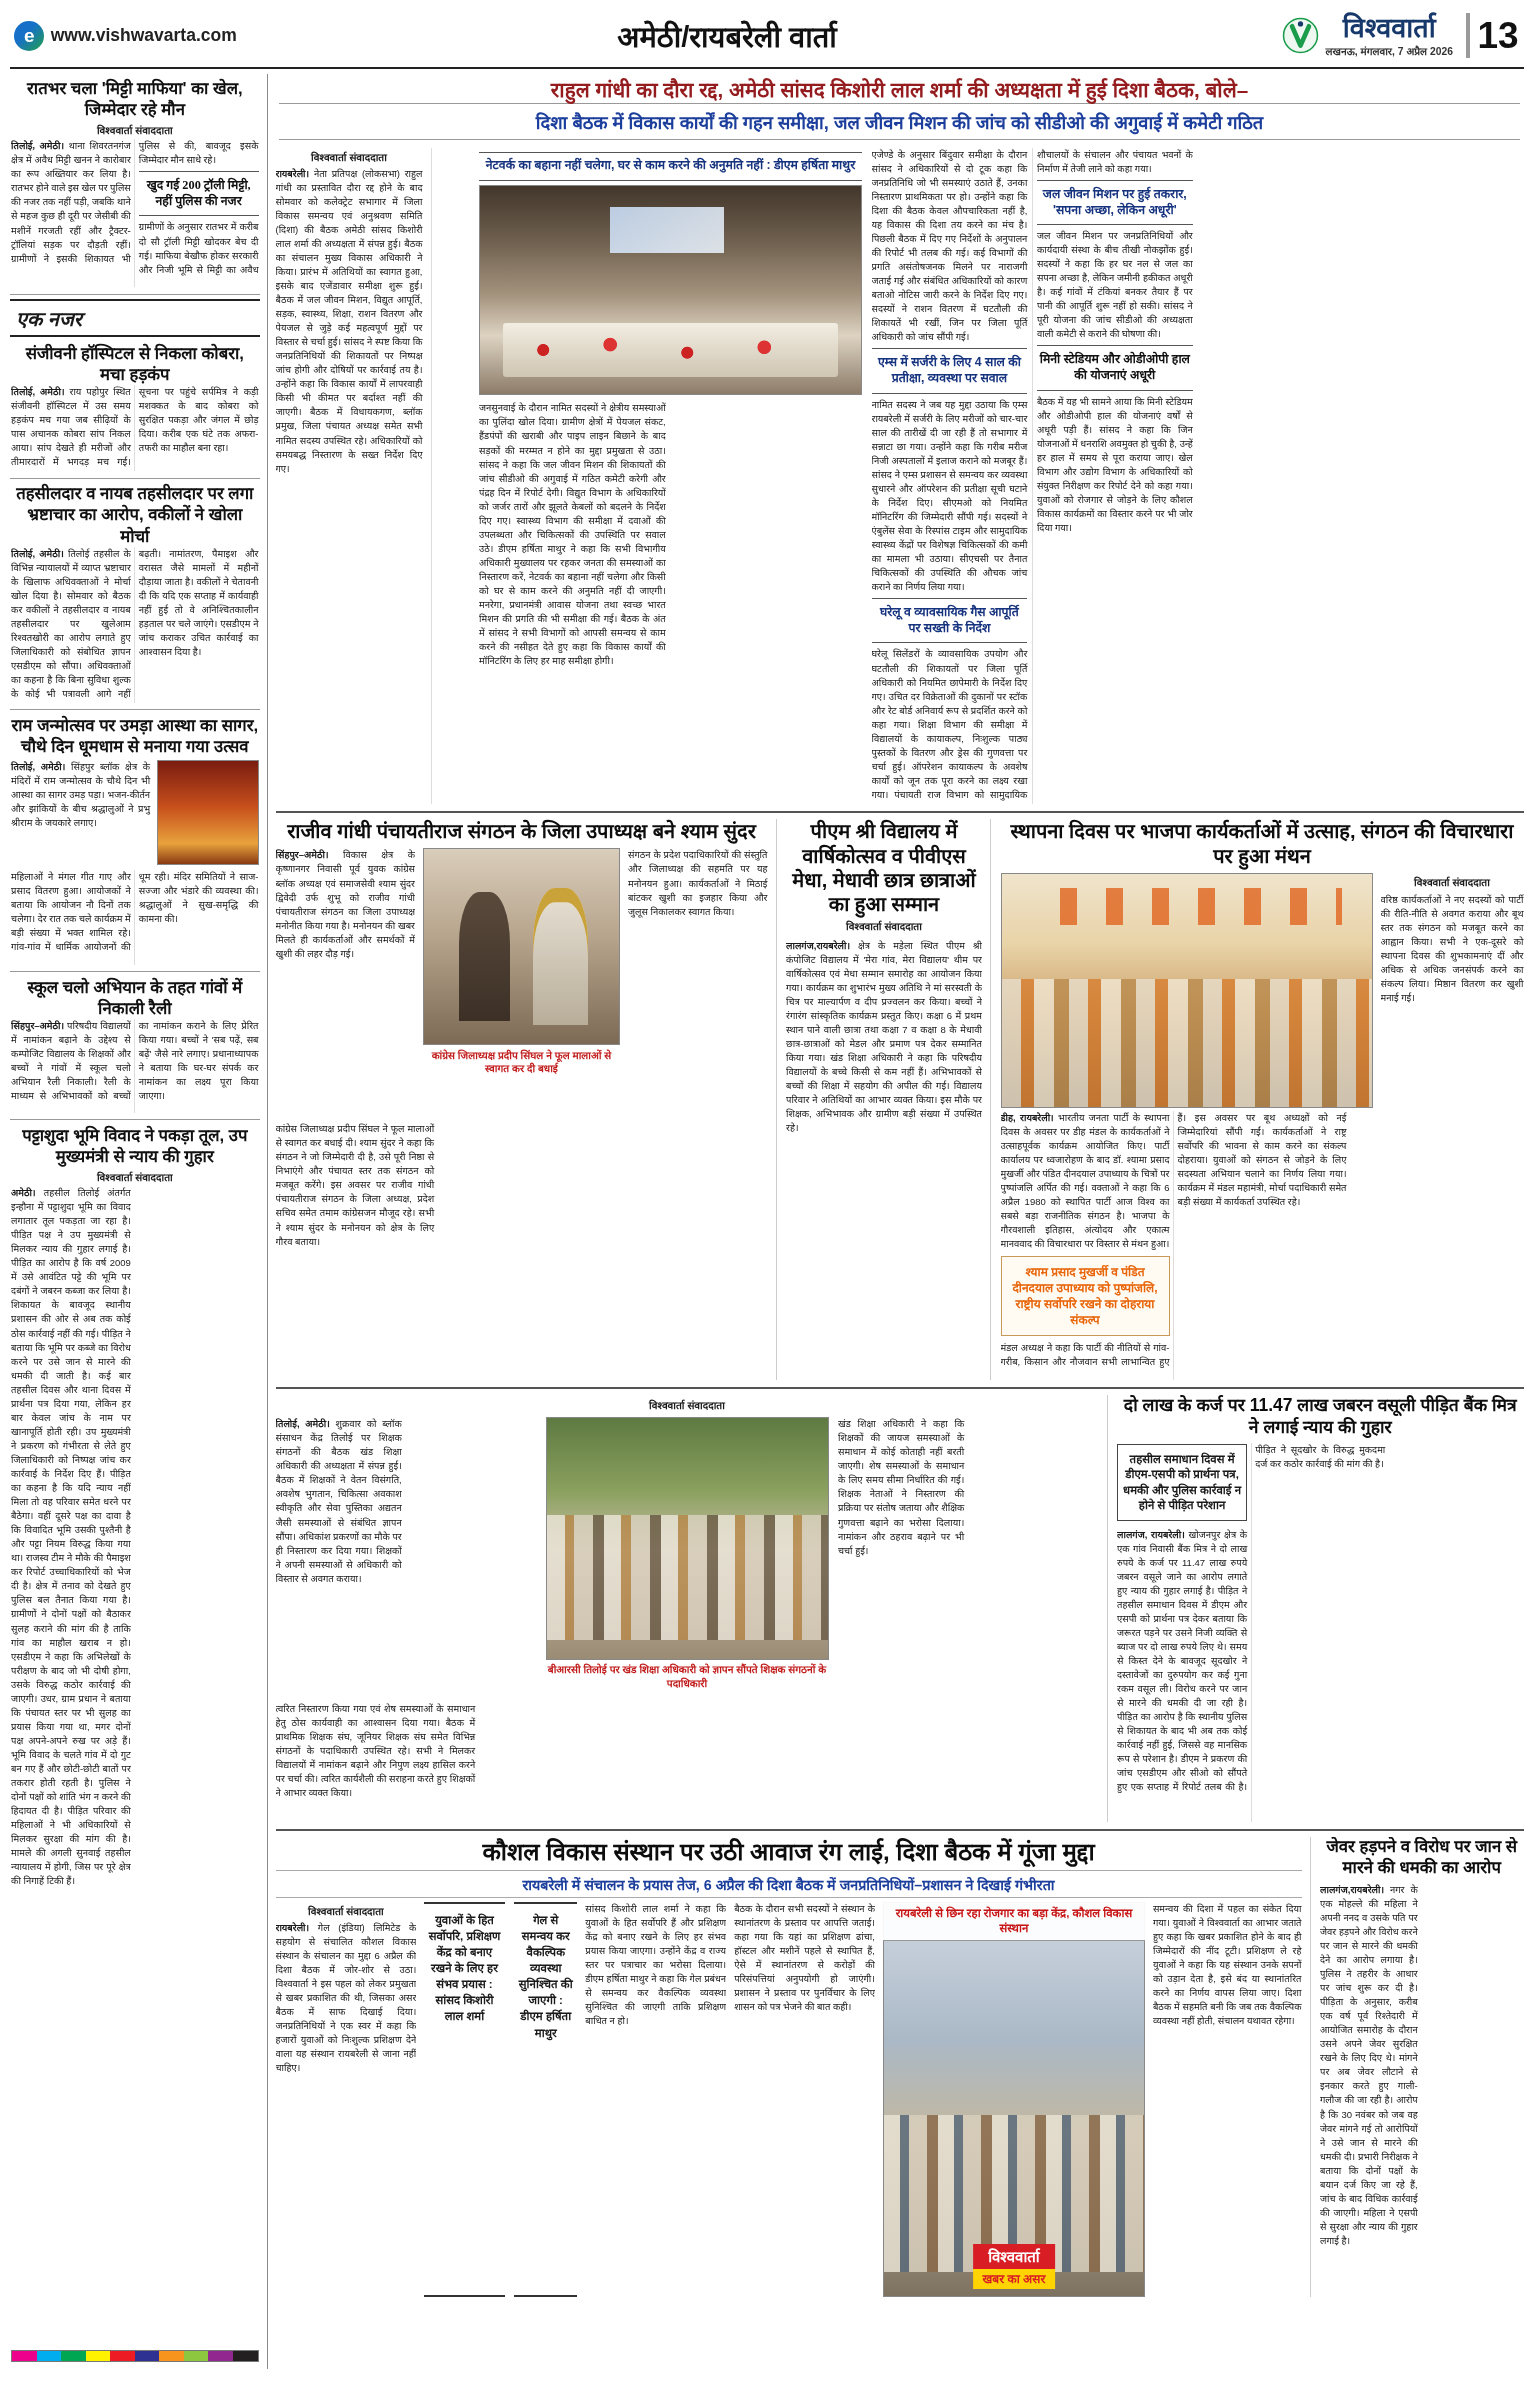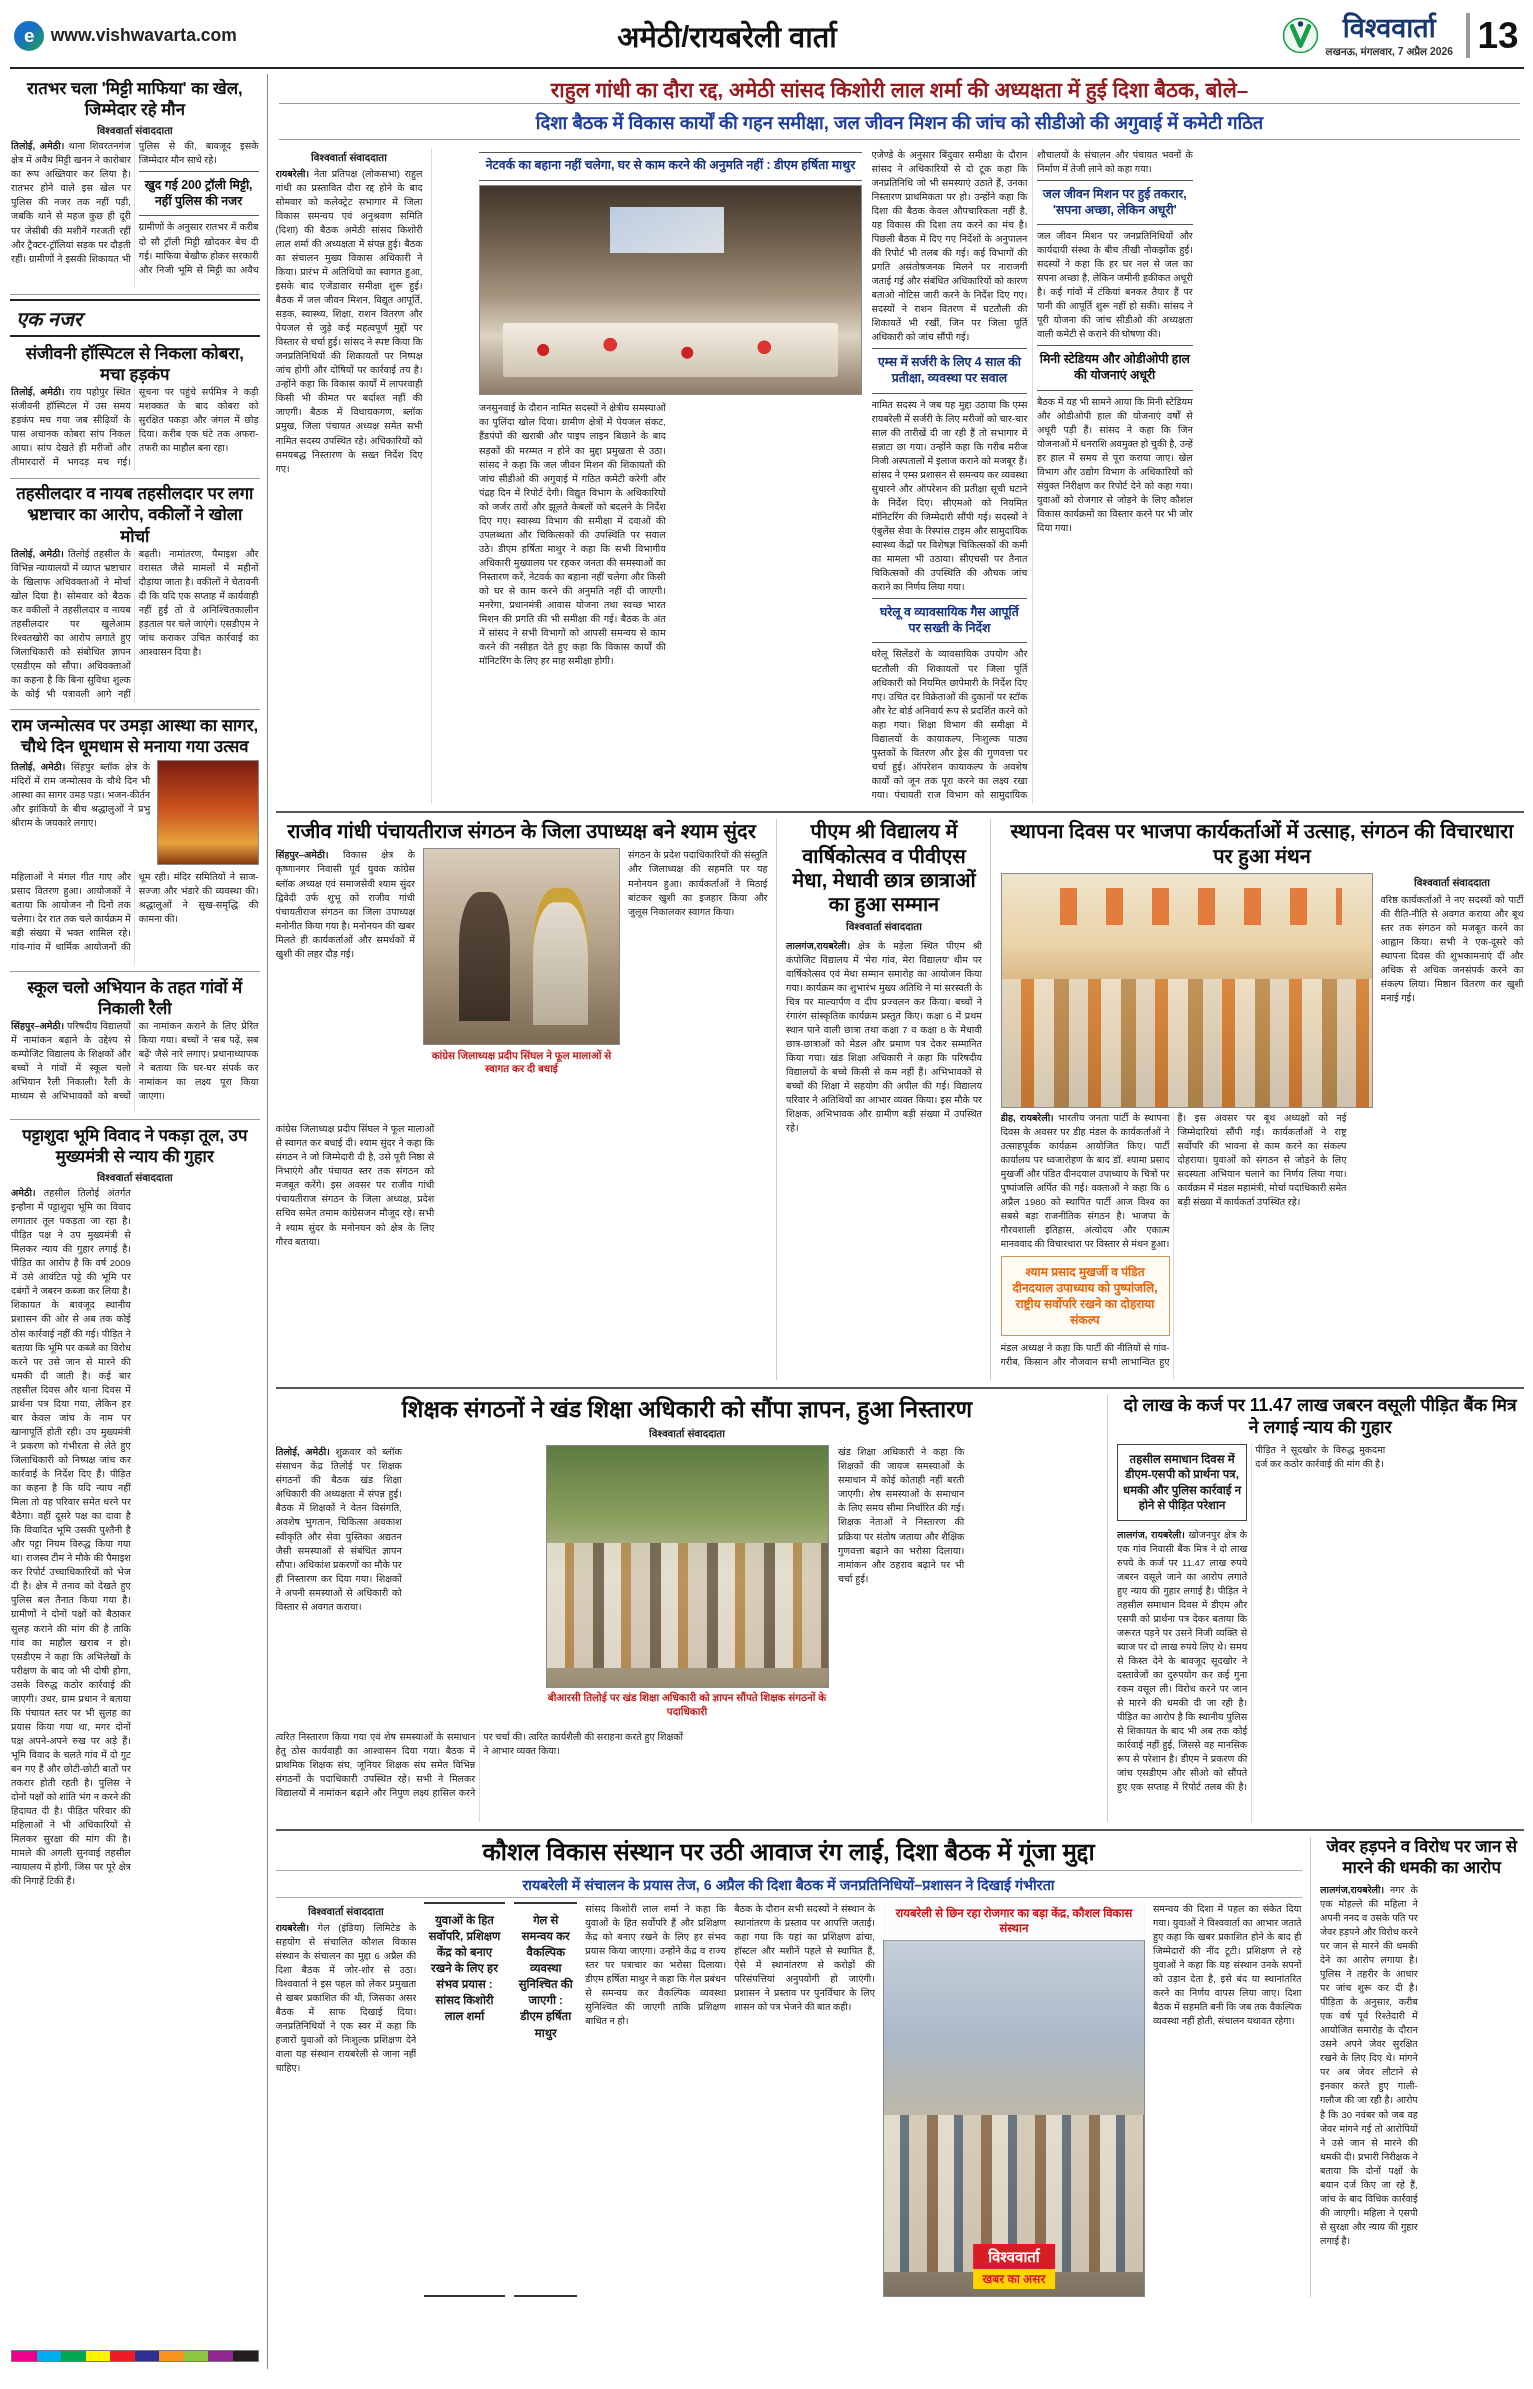--- a/index.html
+++ b/index.html
@@ -58,21 +58,21 @@
     background:repeating-linear-gradient(90deg,#ece6da 0 17.5px,#b8884a 17.5px 27px,#dcd2c0 27px 46px,#6a5a46 46px 57px); opacity:.8; }
   .photo-skill { background:linear-gradient(180deg,#cfd8e2 0%,#aab8c6 35%,#c4b89e 60%,#7d7260 100%); }
   .photo-skill::before { content:""; position:absolute; left:0; right:0; bottom:6%; height:40%;
     background:repeating-linear-gradient(90deg,#e8e2d4 0 16px,#5a6a7a 16px 25.4px,#d8cebc 25.4px 43px,#8a6a4a 43px 54px); opacity:.85; }
 
   
   .rail-art { border-bottom:1.2px solid #999; padding:4.8px 1.6px 6.4px; overflow:hidden; }
   .rail-art h3 { font-size:16.7px; font-weight:800; line-height:1.26; text-align:center; color:#111; }
   .rail-body { font-size:9.5px; line-height:1.5; text-align:justify; column-gap:8px; column-rule:0.8px solid #ddd; column-fill:auto; overflow:hidden; }
   .cols2 { column-count:2; }
-  .a1-body { height:148px; }
+  .a1-body { height:148px;font-family:Liberation Serif, serif; }
   .a2-body { height:86px; }
   .a3-body { height:156px; }
   .a5-body { height:94px; }
   .a6-body { flex:1; }
   .section-label { display:block; border-top:2px solid #222; border-bottom:2px solid #222; font-weight:800; font-style:italic; font-size:20px; padding:3.2px 6.4px; margin:4.8px 0 1.6px; }
   .a4-flex { display:flex; gap:6.4px; margin-top:3.2px; }
   .a4-text { flex:1; }
   .photo-ram { width:102px; height:105px; flex:0 0 auto; }
   .rail-art.a6 { flex:1; display:flex; flex-direction:column; border-bottom:none; }
   .strip { display:flex; height:12.7px; margin-top:4.8px; border:0.8px solid #777; }
@@ -323,21 +323,20 @@
             <div class="inset-box-orange">श्याम प्रसाद मुखर्जी व पंडित दीनदयाल उपाध्याय को पुष्पांजलि, राष्ट्रीय सर्वोपरि रखने का दोहराया संकल्प</div>
             <p class="jtext">मंडल अध्यक्ष ने कहा कि पार्टी की नीतियों से गांव-गरीब, किसान और नौजवान सभी लाभान्वित हुए हैं। इस अवसर पर बूथ अध्यक्षों को नई जिम्मेदारियां सौंपी गईं। कार्यकर्ताओं ने राष्ट्र सर्वोपरि की भावना से काम करने का संकल्प दोहराया। युवाओं को संगठन से जोड़ने के लिए सदस्यता अभियान चलाने का निर्णय लिया गया। कार्यक्रम में मंडल महामंत्री, मोर्चा पदाधिकारी समेत बड़ी संख्या में कार्यकर्ता उपस्थित रहे।</p>
           </div>
         </article>
 
       </div>
 
       <div class="low-row">
 
         <article class="c1">
-          <h2 class="art-headline">शिक्षक संगठनों ने खंड शिक्षा अधिकारी को सौंपा ज्ञापन, हुआ निस्तारण</h2>
           <div class="byline">विश्ववार्ता संवाददाता</div>
           <div class="c1-mid">
             <div class="c1-side">
               <p class="jtext"><span class="dl">तिलोई, अमेठी।</span> <span>शुक्रवार को ब्लॉक संसाधन केंद्र तिलोई पर शिक्षक संगठनों की बैठक खंड शिक्षा अधिकारी की अध्यक्षता में संपन्न हुई। बैठक में शिक्षकों ने वेतन विसंगति, अवशेष भुगतान, चिकित्सा अवकाश स्वीकृति और सेवा पुस्तिका अद्यतन जैसी समस्याओं से संबंधित ज्ञापन सौंपा। अधिकांश प्रकरणों का मौके पर ही निस्तारण कर दिया गया। शिक्षकों ने अपनी समस्याओं से अधिकारी को विस्तार से अवगत कराया।</span></p>
             </div>
             <div class="c1-photo-wrap">
               <div class="photo photo-group"></div>
               <div class="caption-red">बीआरसी तिलोई पर खंड शिक्षा अधिकारी को ज्ञापन सौंपते शिक्षक संगठनों के पदाधिकारी</div>
             </div>
             <div class="c1-side">

